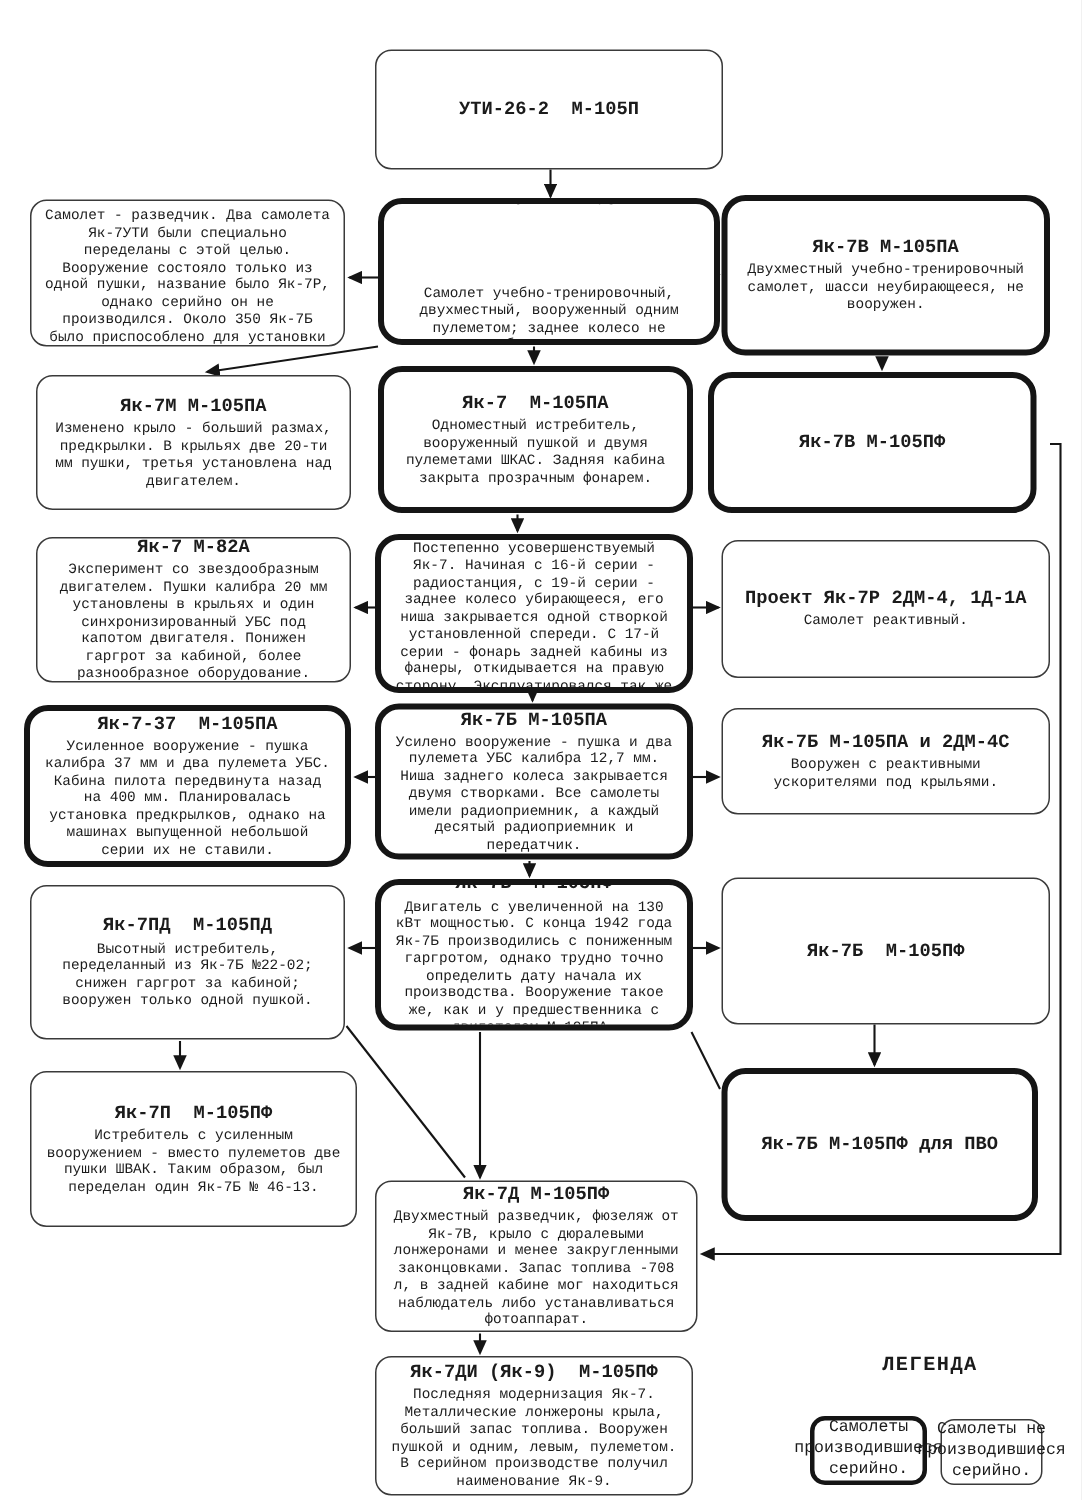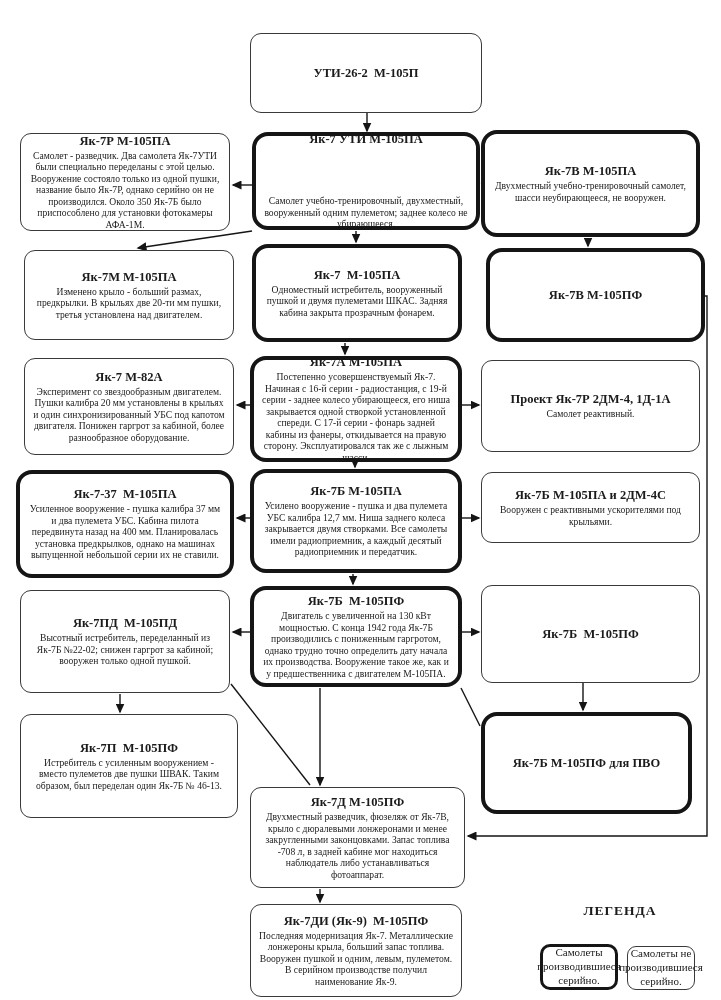--- a/index.html
+++ b/index.html
@@ -1,20 +1,20 @@
 <!DOCTYPE html>
 <html><head>
 <meta charset="utf-8">
 <style>
   html,body{margin:0;padding:0;background:#e8e8e8;}
   .page{
     position:relative;
     width:721px;height:1000px;
     background:#ffffff;
-    font-family:Liberation Serif, serif;
+    font-family:Liberation Mono, monospace;
     color:#1b1b1b;
     overflow:hidden;
     margin:0 auto;
   }
   .connectors{position:absolute;left:0;top:0;pointer-events:none;}
   .node{
     position:absolute;
     box-sizing:border-box;
     display:flex;flex-direction:column;
     align-items:center;justify-content:center;
@@ -100,21 +100,21 @@
         <div class="b">Двухместный учебно-тренировочный самолет, шасси неубирающееся, не вооружен.</div>
       </div>
       <div class="node nonserial" style="left: 24px; top: 250px; width: 210px; height: 90px;">
         <div class="t">Як-7М М-105ПА</div>
         <div class="b">Изменено крыло - больший размах, предкрылки. В крыльях две 20-ти мм пушки, третья установлена над двигателем.</div>
       </div>
       <div class="node serial" style="left: 252px; top: 244px; width: 210px; height: 98px;">
         <div class="t">Як-7  М-105ПА</div>
         <div class="b">Одноместный истребитель, вооруженный пушкой и двумя пулеметами ШКАС. Задняя кабина закрыта прозрачным фонарем.</div>
       </div>
-      <div class="node serial" style="left: 486px; top: 248px; width: 219px; height: 94px;">
+      <div class="node serial" style="left: 472px; top: 248px; width: 219px; height: 94px;">
         <div class="t">Як-7В М-105ПФ</div>
       </div>
       <div class="node nonserial" style="left: 24px; top: 358px; width: 210px; height: 97px;">
         <div class="t">Як-7 М-82А</div>
         <div class="b">Эксперимент со звездообразным двигателем. Пушки калибра 20 мм установлены в крыльях и один синхронизированный УБС под капотом двигателя. Понижен гаргрот за кабиной, более разнообразное оборудование.</div>
       </div>
       <div class="node serial" style="left: 250px; top: 356px; width: 212px; height: 106px;">
         <div class="t">Як-7А М-105ПА</div>
         <div class="b">Постепенно усовершенствуемый Як-7. Начиная с 16-й серии - радиостанция, с 19-й серии - заднее колесо убирающееся, его ниша закрывается одной створкой установленной спереди. С 17-й серии - фонарь задней кабины из фанеры, откидывается на правую сторону. Эксплуатировался так же с лыжным шасси.</div>
       </div>

